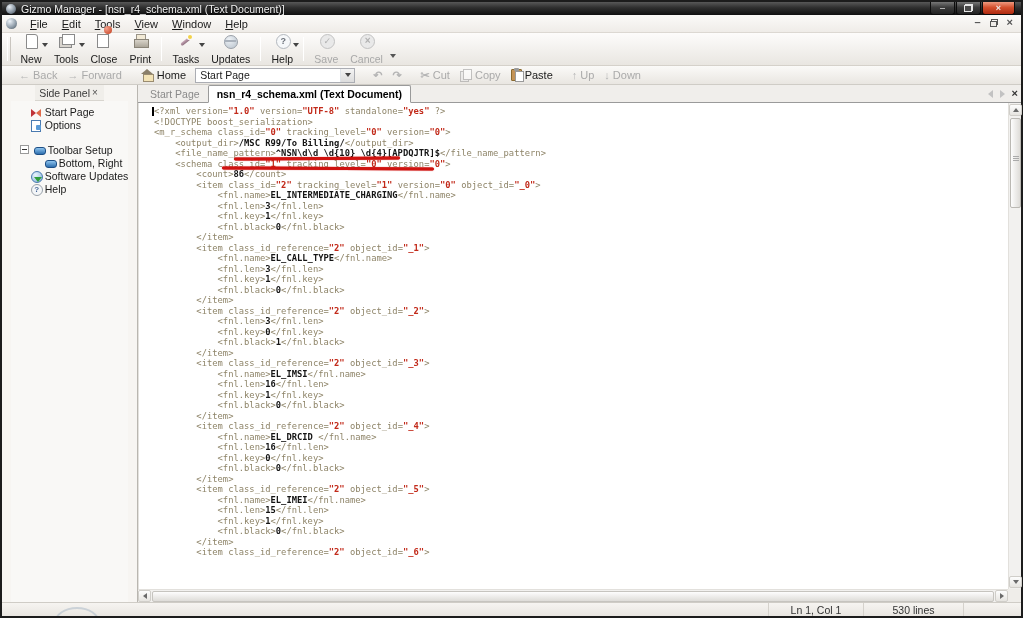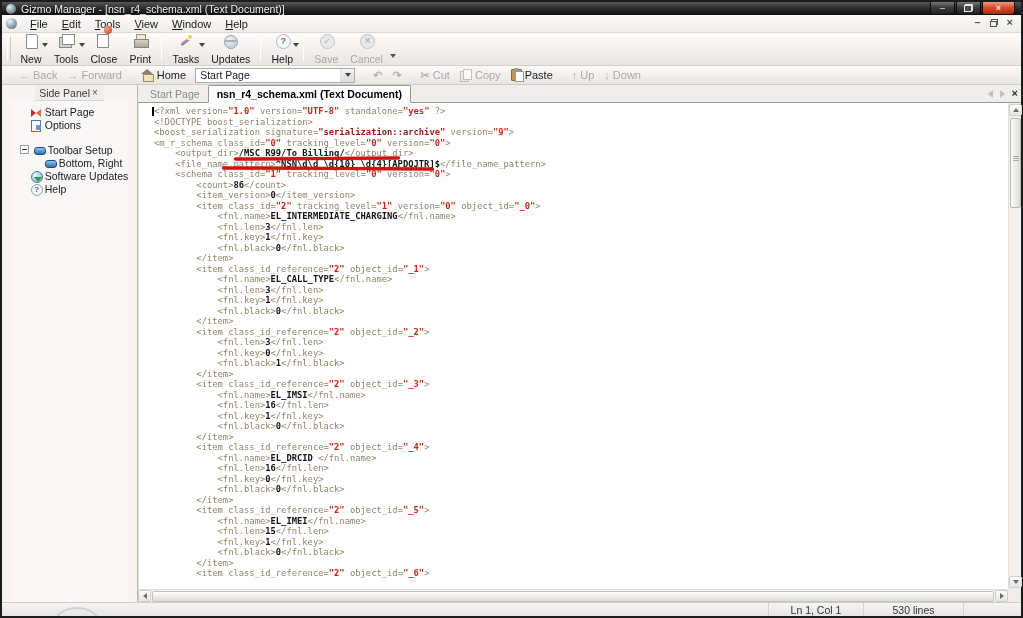--- a/index.html
+++ b/index.html
@@ -326,27 +326,25 @@
           <span class="tarrow right"></span>
           <span class="tclose">×</span>
         </div>
       </div>
 
       <div class="editor">
         <div class="code-view">
           <div>
               <div class="code-line"><span class="sg-t">&lt;?xml version=</span><span class="sg-v">"1.0"</span><span class="sg-t"> version=</span><span class="sg-v">"UTF-8"</span><span class="sg-t"> standalone=</span><span class="sg-v">"yes"</span><span class="sg-t"> ?&gt;</span></div>
               <div class="code-line"><span class="sg-t">&lt;!DOCTYPE boost_serialization&gt;</span></div>
-              <div class="code-line"><span class="sg-t">&lt;boost_serialization signature=</span><span class="sg-m">"serialization::archive"</span><span class="sg-t"> version=</span><span class="sg-v">"9"</span><span class="sg-t">&gt;</span></div>
               <div class="code-line"><span class="sg-t">&lt;m_r_schema class_id=</span><span class="sg-v">"0"</span><span class="sg-t"> tracking_level=</span><span class="sg-v">"0"</span><span class="sg-t"> version=</span><span class="sg-v">"0"</span><span class="sg-t">&gt;</span></div>
               <div class="code-line"><span class="sg-t">    &lt;output_dir&gt;</span><span class="sg-b">/MSC R99/To Billing/</span><span class="sg-t">&lt;/output_dir&gt;</span></div>
               <div class="code-line"><span class="sg-t">    &lt;file_name_pattern&gt;</span><span class="sg-b">^NSN\d\d_\d{10}_\d{4}[APDQJTR]$</span><span class="sg-t">&lt;/file_name_pattern&gt;</span></div>
               <div class="code-line"><span class="sg-t">    &lt;schema class_id=</span><span class="sg-v">"1"</span><span class="sg-t"> tracking_level=</span><span class="sg-v">"0"</span><span class="sg-t"> version=</span><span class="sg-v">"0"</span><span class="sg-t">&gt;</span></div>
               <div class="code-line"><span class="sg-t">        &lt;count&gt;</span><span class="sg-b">86</span><span class="sg-t">&lt;/count&gt;</span></div>
-              <div class="code-line"><span class="sg-t">        &lt;item_version&gt;</span><span class="sg-b">0</span><span class="sg-t">&lt;/item_version&gt;</span></div>
               <div class="code-line"><span class="sg-t">        &lt;item class_id=</span><span class="sg-v">"2"</span><span class="sg-t"> tracking_level=</span><span class="sg-v">"1"</span><span class="sg-t"> version=</span><span class="sg-v">"0"</span><span class="sg-t"> object_id=</span><span class="sg-v">"_0"</span><span class="sg-t">&gt;</span></div>
               <div class="code-line"><span class="sg-t">            &lt;fnl.name&gt;</span><span class="sg-b">EL_INTERMEDIATE_CHARGING</span><span class="sg-t">&lt;/fnl.name&gt;</span></div>
               <div class="code-line"><span class="sg-t">            &lt;fnl.len&gt;</span><span class="sg-b">3</span><span class="sg-t">&lt;/fnl.len&gt;</span></div>
               <div class="code-line"><span class="sg-t">            &lt;fnl.key&gt;</span><span class="sg-b">1</span><span class="sg-t">&lt;/fnl.key&gt;</span></div>
               <div class="code-line"><span class="sg-t">            &lt;fnl.black&gt;</span><span class="sg-b">0</span><span class="sg-t">&lt;/fnl.black&gt;</span></div>
               <div class="code-line"><span class="sg-t">        &lt;/item&gt;</span></div>
               <div class="code-line"><span class="sg-t">        &lt;item class_id_reference=</span><span class="sg-v">"2"</span><span class="sg-t"> object_id=</span><span class="sg-v">"_1"</span><span class="sg-t">&gt;</span></div>
               <div class="code-line"><span class="sg-t">            &lt;fnl.name&gt;</span><span class="sg-b">EL_CALL_TYPE</span><span class="sg-t">&lt;/fnl.name&gt;</span></div>
               <div class="code-line"><span class="sg-t">            &lt;fnl.len&gt;</span><span class="sg-b">3</span><span class="sg-t">&lt;/fnl.len&gt;</span></div>
               <div class="code-line"><span class="sg-t">            &lt;fnl.key&gt;</span><span class="sg-b">1</span><span class="sg-t">&lt;/fnl.key&gt;</span></div>

